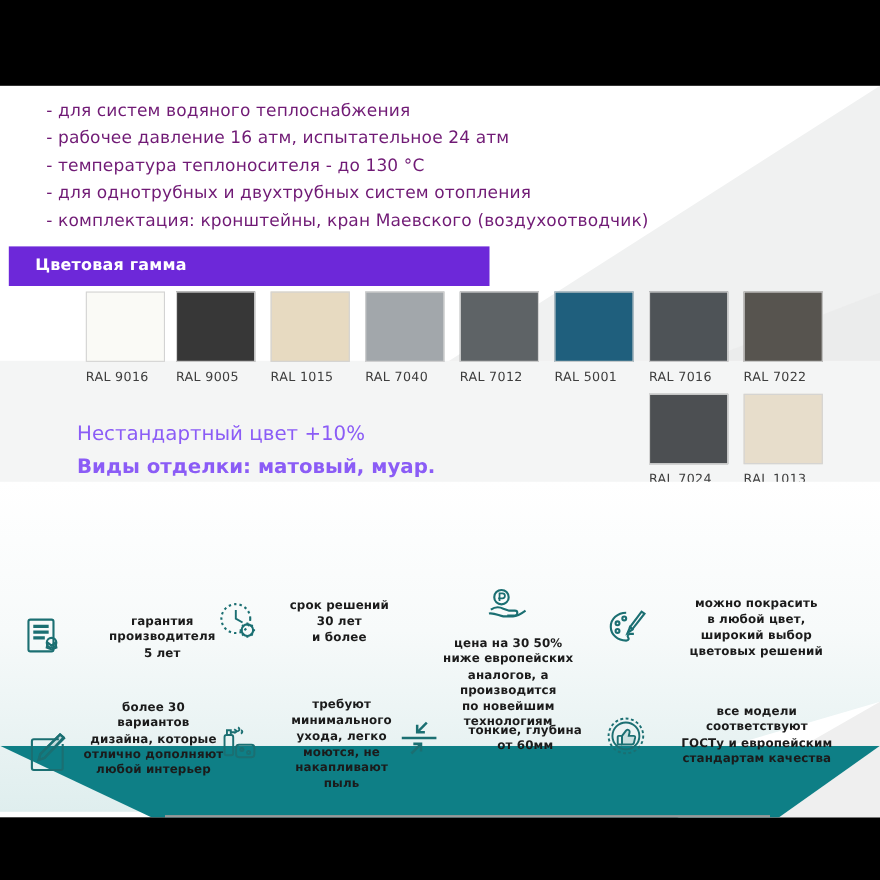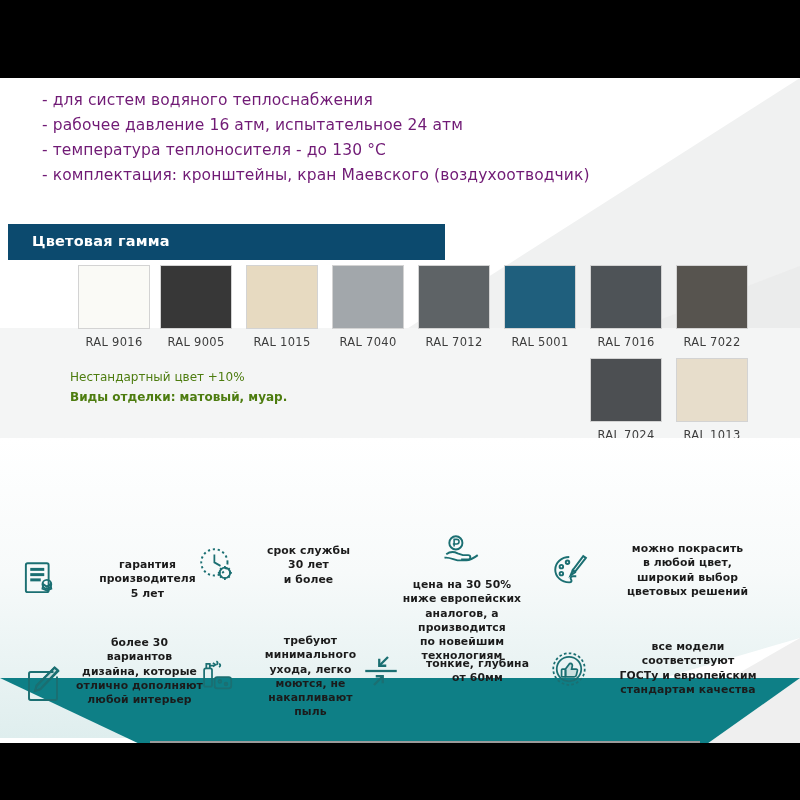--- a/index.html
+++ b/index.html
@@ -60,39 +60,39 @@
   
   .bullets{
     position:absolute;left:42px;top:10px;width:620px;
     font-size:15.5px;color:#701a75;line-height:1.62;
     letter-spacing:.1px;
   }
   .bullets div{white-space:nowrap;}
   
   .color-banner{
     position:absolute;left:8px;top:146px;width:437px;height:36px;
-    background:#0c4a6e;
+    background:#6d28d9;
   }
   .color-banner span{
     position:absolute;left:24px;top:9px;
     color:#fff;font-weight:bold;font-size:14.5px;letter-spacing:.2px;
   }
   
   .sw-row{position:absolute;left:0;top:187px;width:800px;height:95px;}
   .sw{position:absolute;top:0;width:72px;}
   .sw .chip{width:72px;height:64px;border:1px solid #d3d3d3;box-sizing:border-box;}
   .sw .lbl{
-    margin-top:6px;text-align:center;font-size:11.5px;color:#3d3d3d;
+    margin-top:6px;text-align:left;font-size:11.5px;color:#3d3d3d;
     letter-spacing:.3px;white-space:nowrap;
   }
   .sw-row2{position:absolute;left:0;top:280px;width:800px;height:95px;padding-left:18px;}
   
   .note{
-    position:absolute;left:70px;top:290px;
-    font-size:12px;color:#4d7c0f;line-height:1.65;
+    position:absolute;left:70px;top:302px;
+    font-size:18px;color:#8b5cf6;line-height:1.65;
   }
   .note .b{font-weight:bold;}
   
   .feat{position:absolute;display:flex;align-items:center;gap:8px;}
   .feat .ic{flex:0 0 auto;width:42px;height:42px;display:block;}
   .feat .tx{
     font-size:10.8px;color:#1b1b1b;font-weight:bold;
     line-height:1.32;text-align:center;letter-spacing:.1px;
   }
   svg{display:block;}
@@ -104,20 +104,21 @@
 
   <div class="bg-diag-1"></div>
   <div class="bg-diag-2"></div>
   <div class="bg-diag-3"></div>
   <div class="teal-tri"></div>
 
   <div class="bullets">
     <div>- для систем водяного теплоснабжения</div>
     <div>- рабочее давление 16 атм, испытательное 24 атм</div>
     <div>- температура теплоносителя - до 130 °C</div>
+    <div>- для однотрубных и двухтрубных систем отопления</div>
     <div>- комплектация: кронштейны, кран Маевского (воздухоотводчик)</div>
   </div>
 
   <div class="color-banner">
     <span>Цветовая гамма</span>
   </div>
 
   <div class="sw-row" id="swrow1">
       <div class="sw" style="left: 78px;">
         <div class="chip" style="background: rgb(250, 250, 246);"></div>
@@ -195,21 +196,21 @@
       <div class="feat" style="left: 196px; top: 466px; width: 175px;">
         <span class="ic">
           <svg viewBox="0 0 48 48" width="42" height="42" fill="none" stroke="#1b6f72" stroke-width="2.2">
    <circle cx="21" cy="21" r="15" stroke-dasharray="2.5 3.2"></circle>
    <path d="M21 12 v9 l7 4" stroke-width="2"></path>
    <circle cx="33" cy="33" r="6"></circle>
    <path d="M33 25v3M33 38v3M25 33h3M38 33h3M27.5 27.5l2 2M36.5 36.5l2 2M38.5 27.5l-2 2M29.5 36.5l-2 2" stroke-width="2"></path>
           </svg>
         </span>
         <div class="tx" style="flex: 1 1 0%;">
-          <div>срок службы</div>
+          <div>срок решений</div>
           <div>30 лет</div>
           <div>и более</div>
         </div>
       </div>
       <div class="feat" style="left: 362px; top: 450px; width: 200px; flex-direction: column;">
         <span class="ic">
           <svg viewBox="0 0 48 48" width="42" height="42" fill="none" stroke="#1b6f72" stroke-width="2.2">
    <circle cx="17" cy="17" r="7.5"></circle>
    <path d="M15 21v-8h3a2.6 2.6 0 0 1 0 5.2h-4.5" stroke-width="1.8"></path>
    <path d="M6 30c4-3 9-3 13-1l6 2h6a2.5 2.5 0 0 1 0 5H23"></path>

